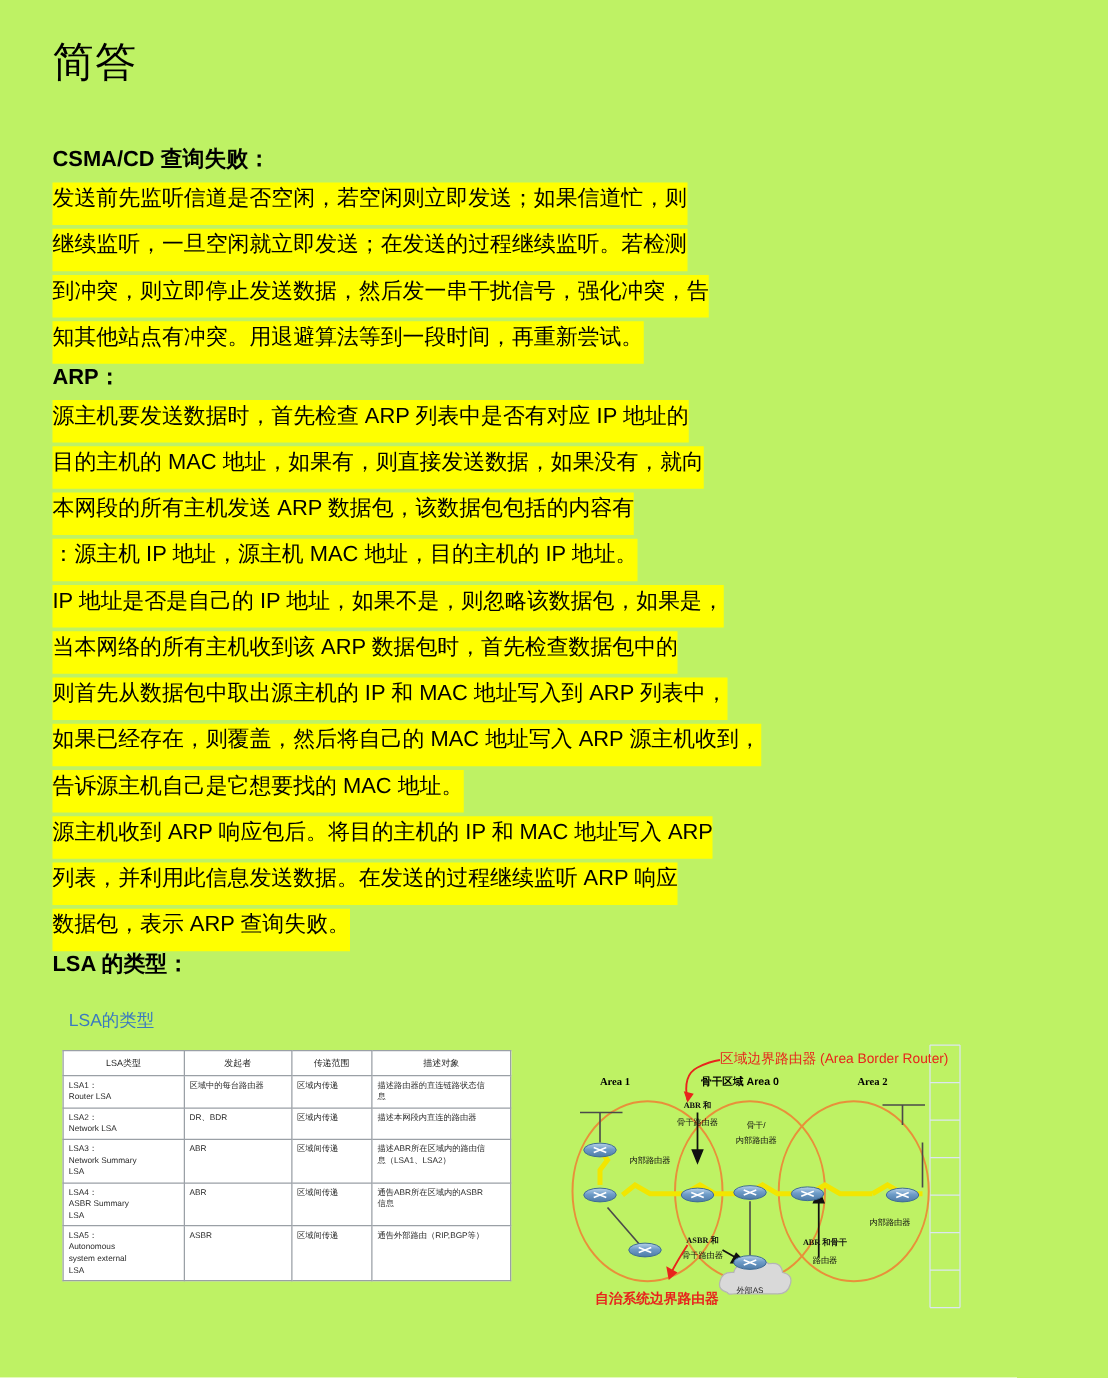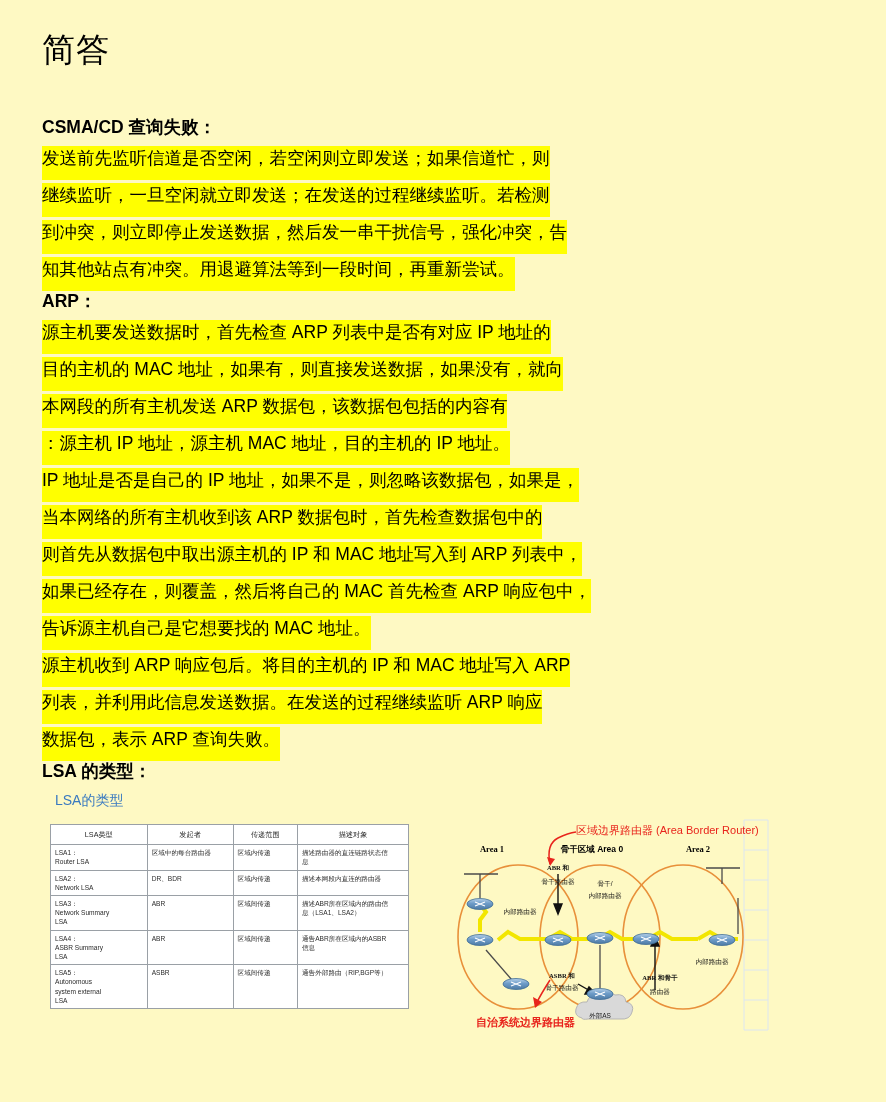--- a/index.html
+++ b/index.html
@@ -8,21 +8,21 @@
     background: #ffffff;
   }
   body {
     font-family: "Liberation Sans", "DejaVu Sans", sans-serif;
     color: #000000;
   }
   .page {
     position: relative;
     width: 886px;
     height: 1102px;
-    background: #fef9c3;
+    background: #bef264;
     overflow: hidden;
   }
   .content {
     position: absolute;
     left: 42px;
     top: 0;
     width: 800px;
   }
 
   
@@ -59,21 +59,21 @@
   .para .ln > span.hl {
     background: #ffff00;
     padding: 2px 0 12px 0;
     box-decoration-break: clone;
     -webkit-box-decoration-break: clone;
   }
 
   
   .figure-block {
     position: relative;
-    margin-top: 8px;
+    margin-top: 24px;
     width: 800px;
     height: 260px;
   }
   .fig-caption {
     position: absolute;
     left: 13px;
     top: 0px;
     font-size: 14px;
     color: #3a7ac0;
     font-weight: 400;
@@ -148,21 +148,21 @@
     <div>
       <p class="section-head">ARP：</p>
       <p class="para">
         <span class="ln"><span class="hl">源主机要发送数据时，首先检查 ARP 列表中是否有对应 IP 地址的</span></span>
         <span class="ln"><span class="hl">目的主机的 MAC 地址，如果有，则直接发送数据，如果没有，就向</span></span>
         <span class="ln"><span class="hl">本网段的所有主机发送 ARP 数据包，该数据包包括的内容有</span></span>
         <span class="ln"><span class="hl">：源主机 IP 地址，源主机 MAC 地址，目的主机的 IP 地址。</span></span>
         <span class="ln"><span class="hl">IP 地址是否是自己的 IP 地址，如果不是，则忽略该数据包，如果是，</span></span>
         <span class="ln"><span class="hl">当本网络的所有主机收到该 ARP 数据包时，首先检查数据包中的</span></span>
         <span class="ln"><span class="hl">则首先从数据包中取出源主机的 IP 和 MAC 地址写入到 ARP 列表中，</span></span>
-        <span class="ln"><span class="hl">如果已经存在，则覆盖，然后将自己的 MAC 首先检查 ARP 响应包中，</span></span>
+        <span class="ln"><span class="hl">如果已经存在，则覆盖，然后将自己的 MAC 地址写入 ARP 源主机收到，</span></span>
         <span class="ln"><span class="hl">告诉源主机自己是它想要找的 MAC 地址。</span></span>
         <span class="ln"><span class="hl">源主机收到 ARP 响应包后。将目的主机的 IP 和 MAC 地址写入 ARP</span></span>
         <span class="ln"><span class="hl">列表，并利用此信息发送数据。在发送的过程继续监听 ARP 响应</span></span>
         <span class="ln"><span class="hl">数据包，表示 ARP 查询失败。</span></span>
       </p>
     </div>
 
     <div>
       <p class="section-head">LSA 的类型：</p>
     </div>

